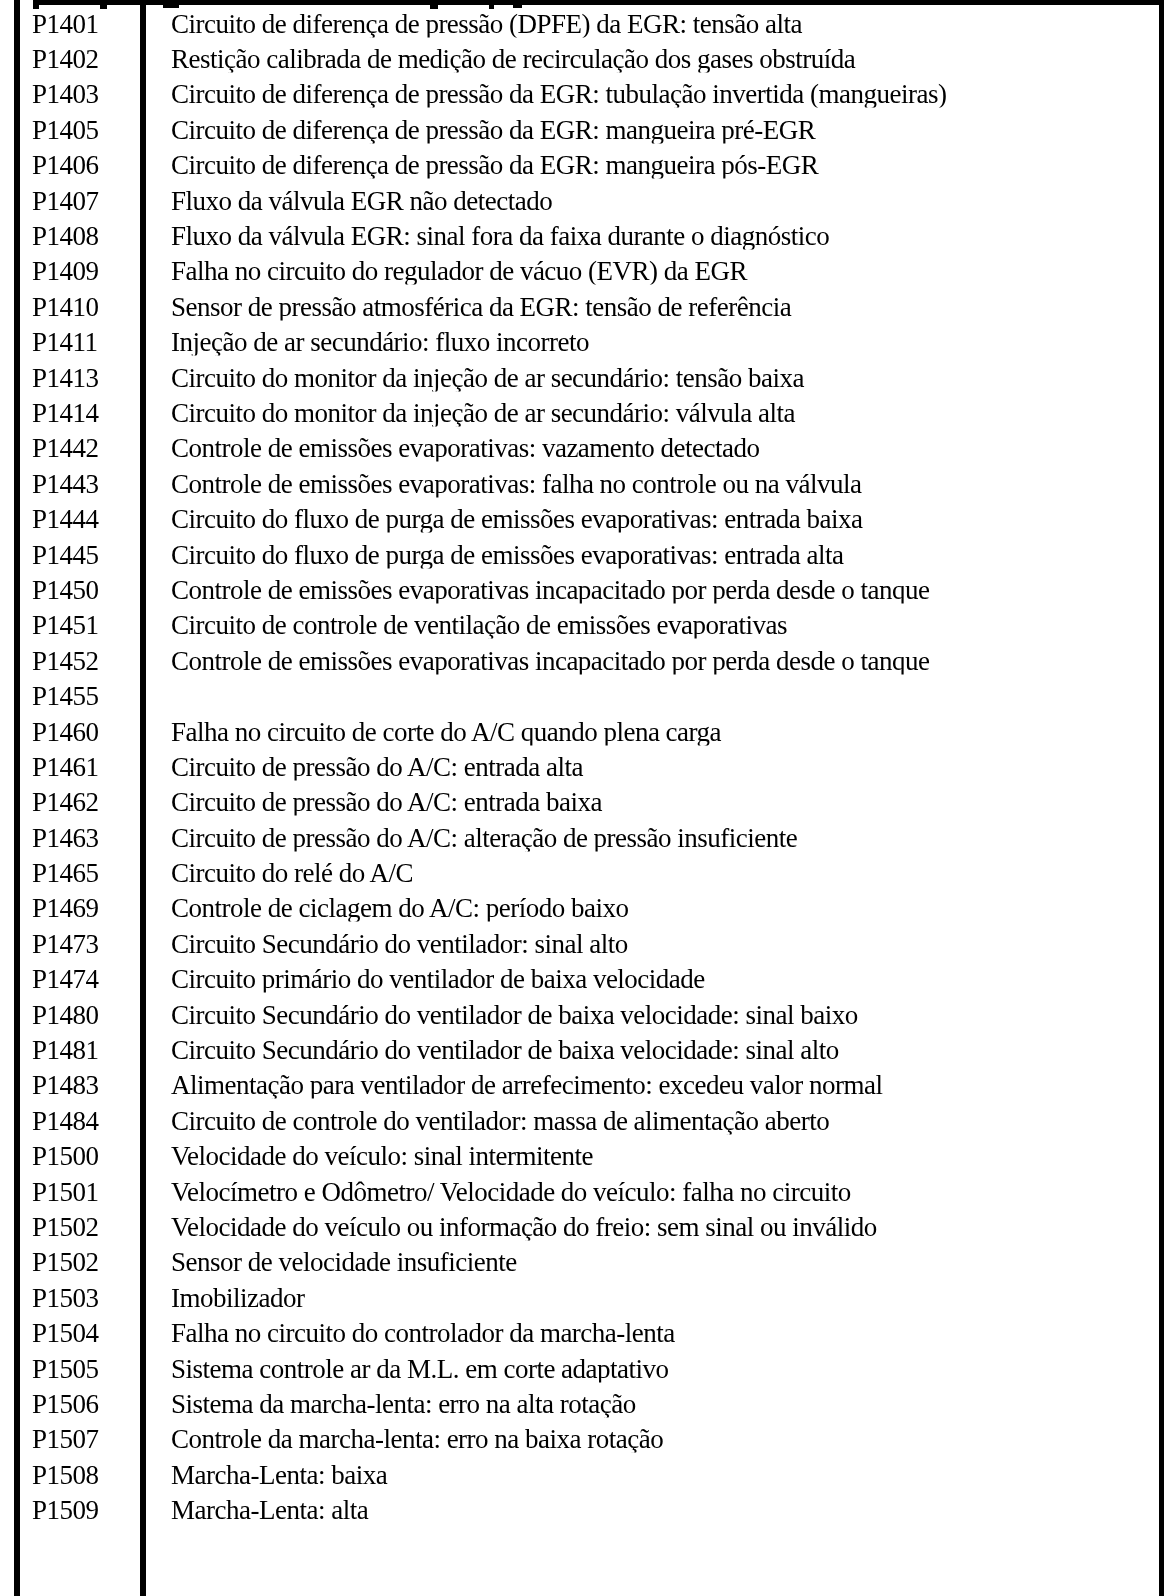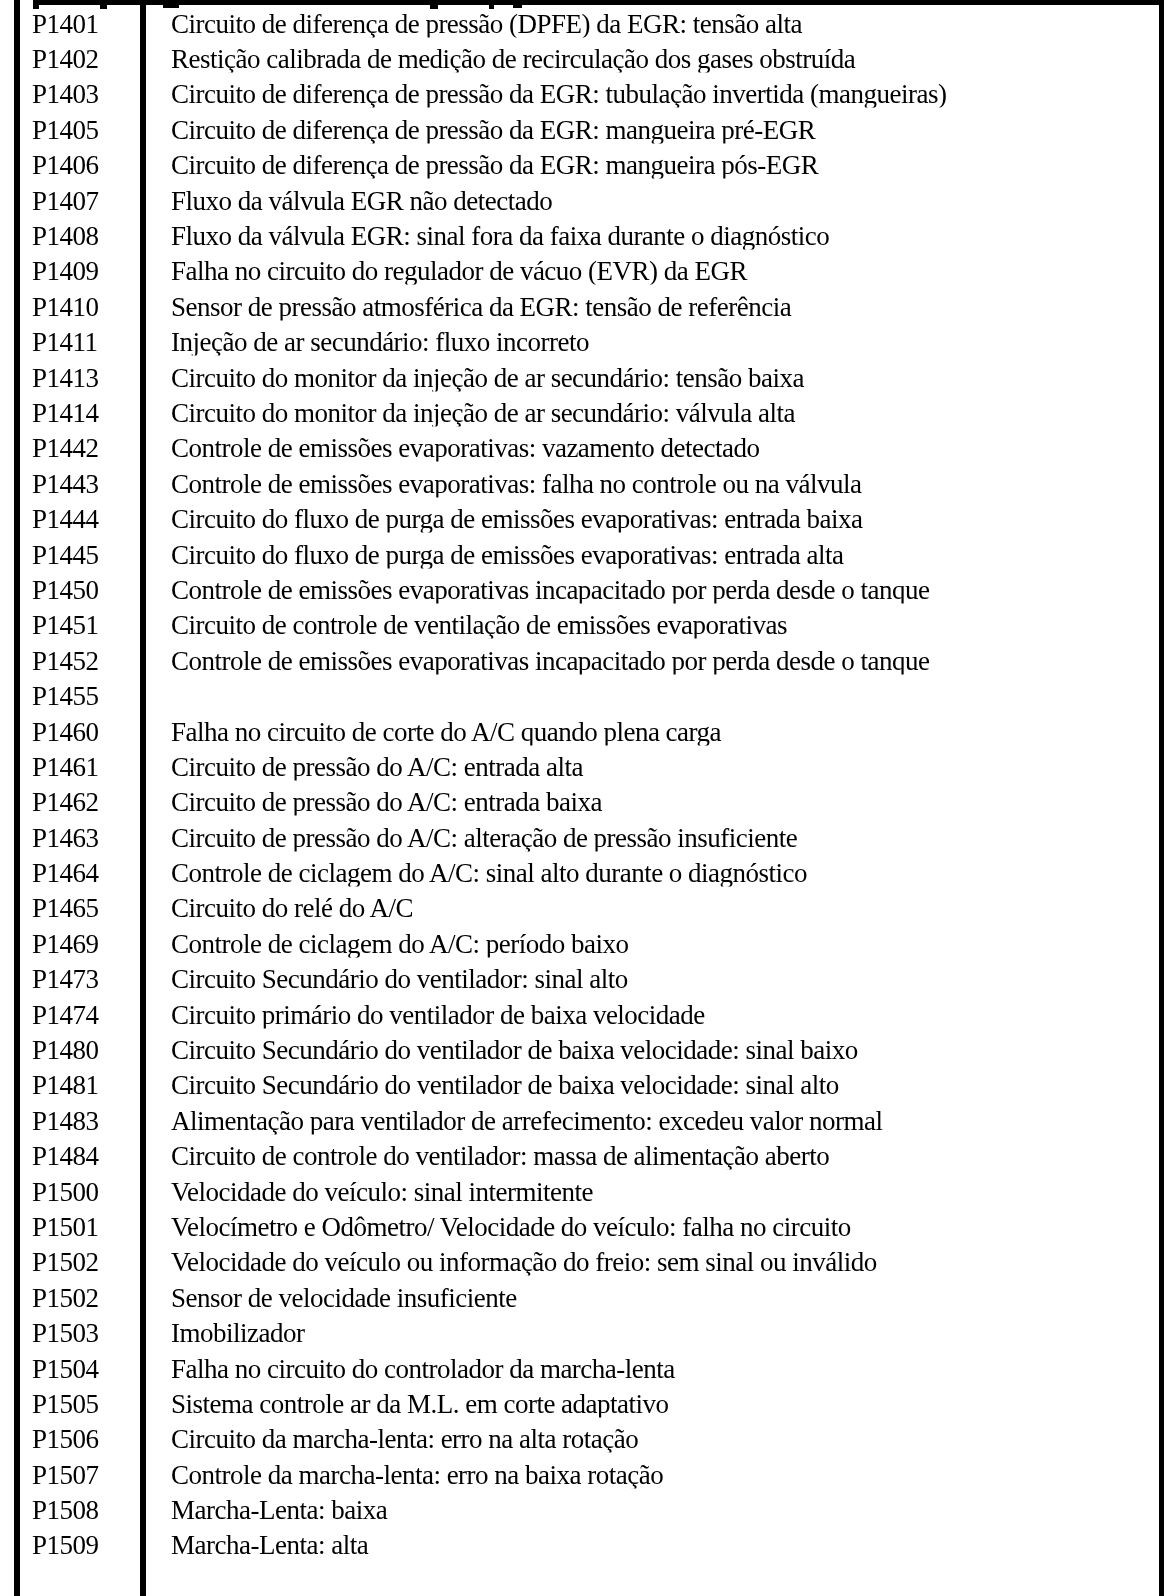--- a/index.html
+++ b/index.html
@@ -177,24 +177,20 @@
     <div class="row">
       <span class="cell-code">P1462</span>
       <span class="cell-desc">Circuito de pressão do A/C: entrada baixa</span>
     </div>
 
     <div class="row">
       <span class="cell-code">P1463</span>
       <span class="cell-desc">Circuito de pressão do A/C: alteração de pressão insuficiente</span>
     </div>
 
-    <div class="row">
-      <span class="cell-code">P1464</span>
-      <span class="cell-desc">Controle de ciclagem do A/C: sinal alto durante o diagnóstico</span>
-    </div>
 
     <div class="row">
       <span class="cell-code">P1465</span>
       <span class="cell-desc">Circuito do relé do A/C</span>
     </div>
 
     <div class="row">
       <span class="cell-code">P1469</span>
       <span class="cell-desc">Controle de ciclagem do A/C: período baixo</span>
     </div>
@@ -260,21 +256,21 @@
       <span class="cell-desc">Falha no circuito do controlador da marcha-lenta</span>
     </div>
 
     <div class="row">
       <span class="cell-code">P1505</span>
       <span class="cell-desc">Sistema controle ar da M.L. em corte adaptativo</span>
     </div>
 
     <div class="row">
       <span class="cell-code">P1506</span>
-      <span class="cell-desc">Circuito da marcha-lenta: erro na alta rotação</span>
+      <span class="cell-desc">Sistema da marcha-lenta: erro na alta rotação</span>
     </div>
 
     <div class="row">
       <span class="cell-code">P1507</span>
       <span class="cell-desc">Controle da marcha-lenta: erro na baixa rotação</span>
     </div>
 
     <div class="row">
       <span class="cell-code">P1508</span>
       <span class="cell-desc">Marcha-Lenta: baixa</span>

